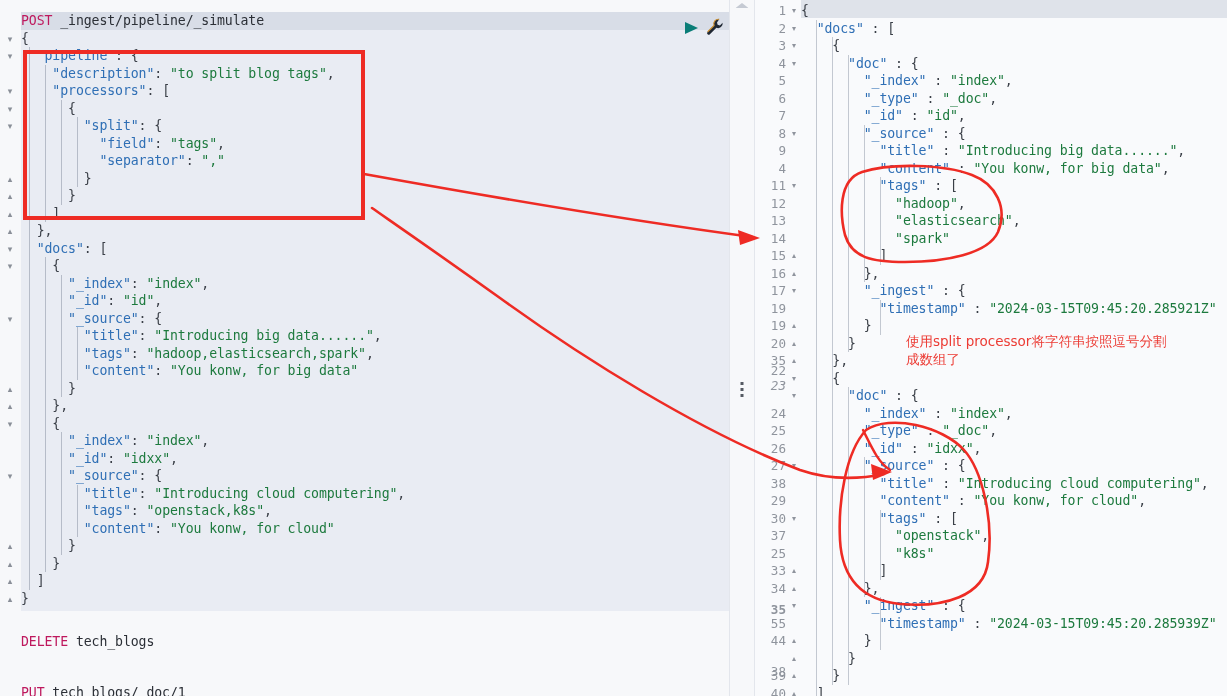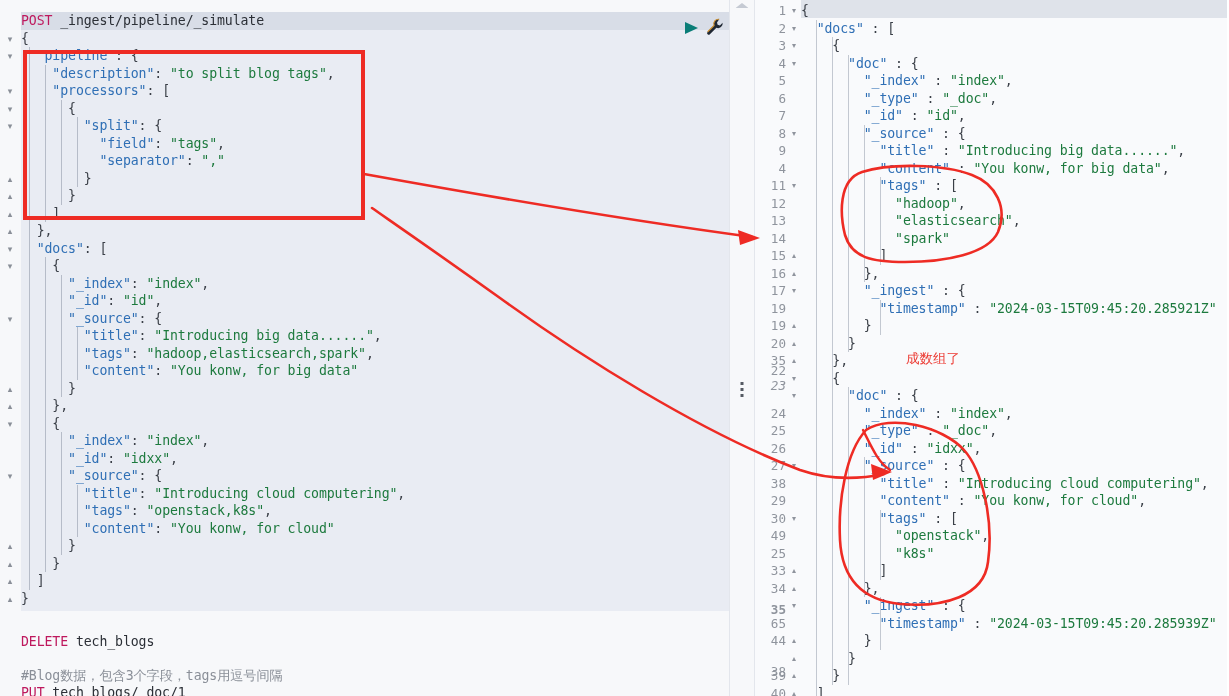--- a/index.html
+++ b/index.html
@@ -240,21 +240,20 @@
         <div class="code-line" style="top: 449.5px;"><span class="tok-plain">      </span><span class="tok-key">"_id"</span><span class="tok-punct">:</span><span class="tok-plain"> </span><span class="tok-str">"idxx"</span><span class="tok-punct">,</span></div>
         <div class="code-line" style="top: 467px;"><span class="tok-plain">      </span><span class="tok-key">"_source"</span><span class="tok-punct">:</span><span class="tok-plain"> </span><span class="tok-punct">{</span></div>
         <div class="code-line" style="top: 484.5px;"><span class="tok-plain">        </span><span class="tok-key">"title"</span><span class="tok-punct">:</span><span class="tok-plain"> </span><span class="tok-str">"Introducing cloud computering"</span><span class="tok-punct">,</span></div>
         <div class="code-line" style="top: 502px;"><span class="tok-plain">        </span><span class="tok-key">"tags"</span><span class="tok-punct">:</span><span class="tok-plain"> </span><span class="tok-str">"openstack,k8s"</span><span class="tok-punct">,</span></div>
         <div class="code-line" style="top: 519.5px;"><span class="tok-plain">        </span><span class="tok-key">"content"</span><span class="tok-punct">:</span><span class="tok-plain"> </span><span class="tok-str">"You konw, for cloud"</span></div>
         <div class="code-line" style="top: 537px;"><span class="tok-plain">      </span><span class="tok-punct">}</span></div>
         <div class="code-line" style="top: 554.5px;"><span class="tok-plain">    </span><span class="tok-punct">}</span></div>
         <div class="code-line" style="top: 572px;"><span class="tok-plain">  </span><span class="tok-punct">]</span></div>
         <div class="code-line" style="top: 589.5px;"><span class="tok-punct">}</span></div>
         <div class="code-line" style="top: 633px;"><span class="tok-method">DELETE </span><span class="tok-url">tech_blogs</span></div>
-        <div class="code-line" style="top: 666.5px;"><span class="tok-comment">#Blog数据，包含3个字段，tags用逗号间隔</span></div>
         <div class="code-line" style="top: 684px;"><span class="tok-method">PUT </span><span class="tok-url">tech_blogs/_doc/1</span></div>
         <div class="gutter-bar" style="left: 8px; top: 47px; height: 542.5px;"></div>
         <div class="gutter-bar" style="left: 24px; top: 64.5px; height: 157.5px;"></div>
         <div class="gutter-bar" style="left: 40px; top: 99.5px; height: 105px;"></div>
         <div class="gutter-bar" style="left: 56px; top: 117px; height: 70px;"></div>
         <div class="gutter-bar" style="left: 24px; top: 257px; height: 315px;"></div>
         <div class="gutter-bar" style="left: 40px; top: 274.5px; height: 122.5px;"></div>
         <div class="gutter-bar" style="left: 40px; top: 432px; height: 122.5px;"></div>
         <div class="gutter-bar" style="left: 56px; top: 327px; height: 52.5px;"></div>
         <div class="gutter-bar" style="left: 56px; top: 484.5px; height: 52.5px;"></div>
@@ -325,29 +324,29 @@
         <div class="ln-fold" style="top: 387px;">▾</div>
         <div class="ln" style="top: 404.5px;">24</div>
         <div class="ln" style="top: 422px;">25</div>
         <div class="ln" style="top: 439.5px;">26</div>
         <div class="ln" style="top: 457px;">27</div>
         <div class="ln-fold" style="top: 457px;">▾</div>
         <div class="ln" style="top: 474.5px;">38</div>
         <div class="ln" style="top: 492px;">29</div>
         <div class="ln" style="top: 509.5px;">30</div>
         <div class="ln-fold" style="top: 509.5px;">▾</div>
-        <div class="ln" style="top: 527px;">49</div>
+        <div class="ln" style="top: 527px;">37</div>
         <div class="ln" style="top: 544.5px;">25</div>
         <div class="ln" style="top: 562px;">33</div>
         <div class="ln-fold" style="top: 562px;">▴</div>
         <div class="ln" style="top: 579.5px;">34</div>
         <div class="ln-fold" style="top: 579.5px;">▴</div>
         <div class="ln" style="top: 601px; font-weight: bold;">35</div>
         <div class="ln-fold" style="top: 597px;">▾</div>
-        <div class="ln" style="top: 614.5px;">65</div>
+        <div class="ln" style="top: 614.5px;">55</div>
         <div class="ln" style="top: 632px;">44</div>
         <div class="ln-fold" style="top: 632px;">▴</div>
         <div class="ln" style="top: 649.5px; margin-top: 13px;">38</div>
         <div class="ln-fold" style="top: 649.5px;">▴</div>
         <div class="ln" style="top: 667px;">39</div>
         <div class="ln-fold" style="top: 667px;">▴</div>
         <div class="ln" style="top: 684.5px;">40</div>
         <div class="ln-fold" style="top: 684.5px;">▴</div>
       </div>
     <div id="respBody">
@@ -418,15 +417,16 @@
              C945,262 988,254 998,232 C1008,208 996,184 972,175
              C944,164 890,163 862,172 Z" fill="none" stroke="#ee2b24" stroke-width="2.6" stroke-linecap="round"></path>
 
     <path d="M866,430 C846,452 838,500 840,540 C842,578 862,600 900,604
              C944,608 984,596 988,562 C994,520 982,470 964,450
              C942,426 890,414 866,430 Z" fill="none" stroke="#ee2b24" stroke-width="2.6" stroke-linecap="round"></path>
 
     <path d="M863,430 C872,448 878,462 890,470" fill="none" stroke="#ee2b24" stroke-width="2.4" stroke-linecap="round"></path>
   </svg>
 
-  <div class="anno-text" style="left:906px; top:350px;font-family:Liberation Serif, serif;">成数组了</div>
+  <div class="anno-text" style="left:906px; top:332px;">使用split processor将字符串按照逗号分割</div>
+  <div class="anno-text" style="left:906px; top:350px;">成数组了</div>
 
 </div>
 
 </body></html>

